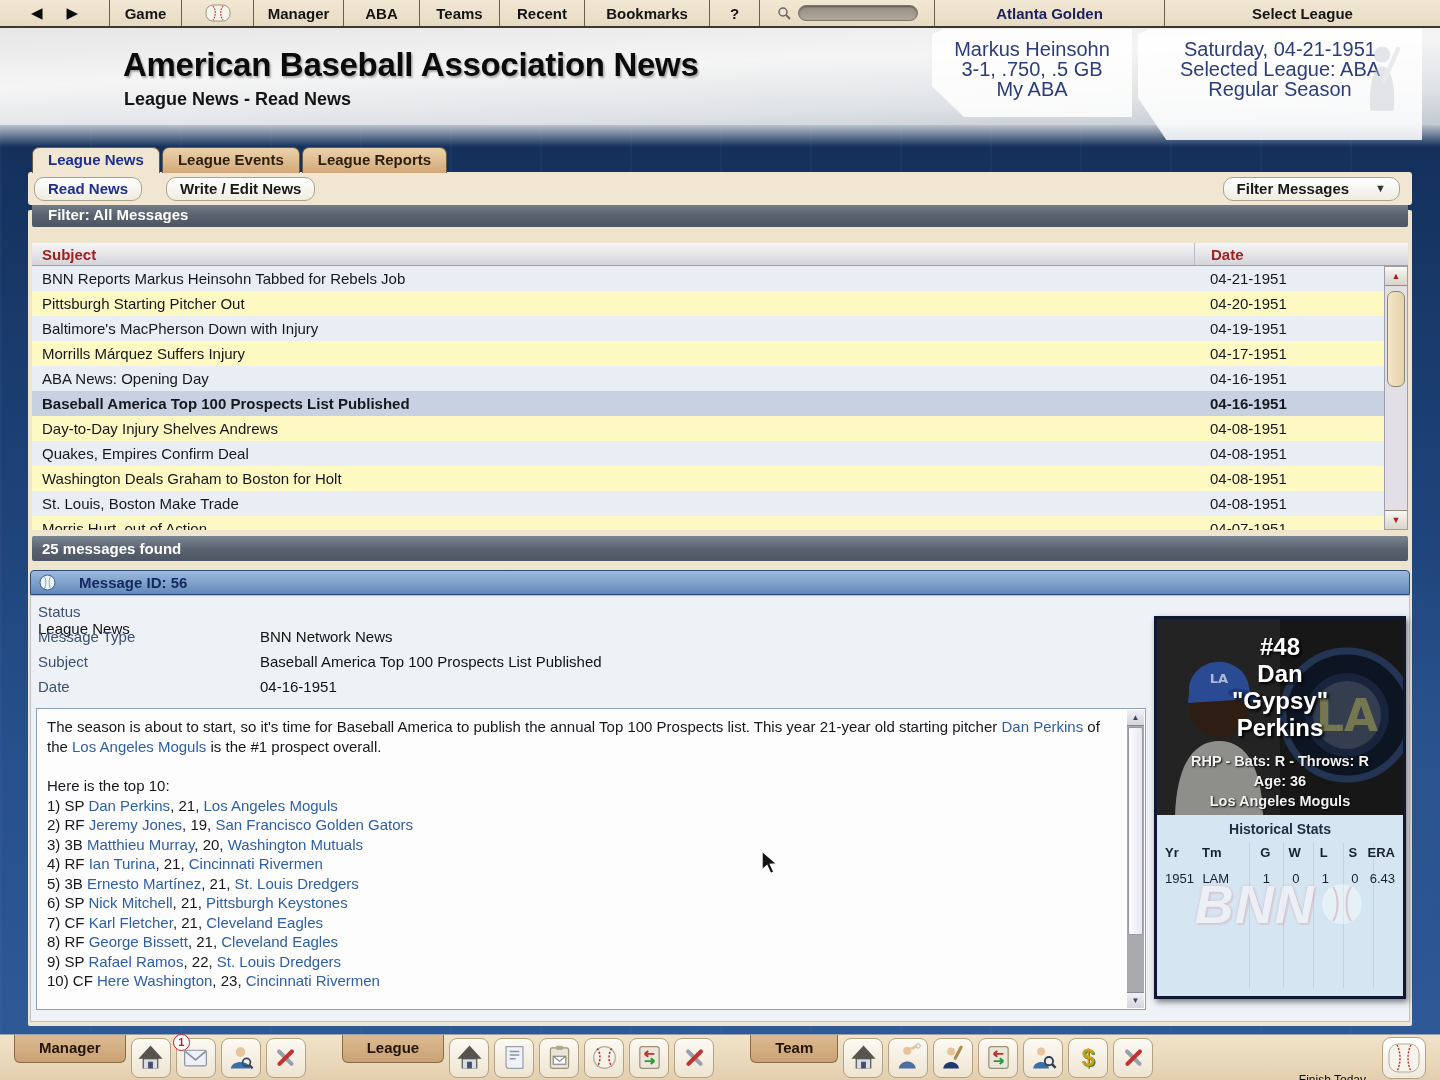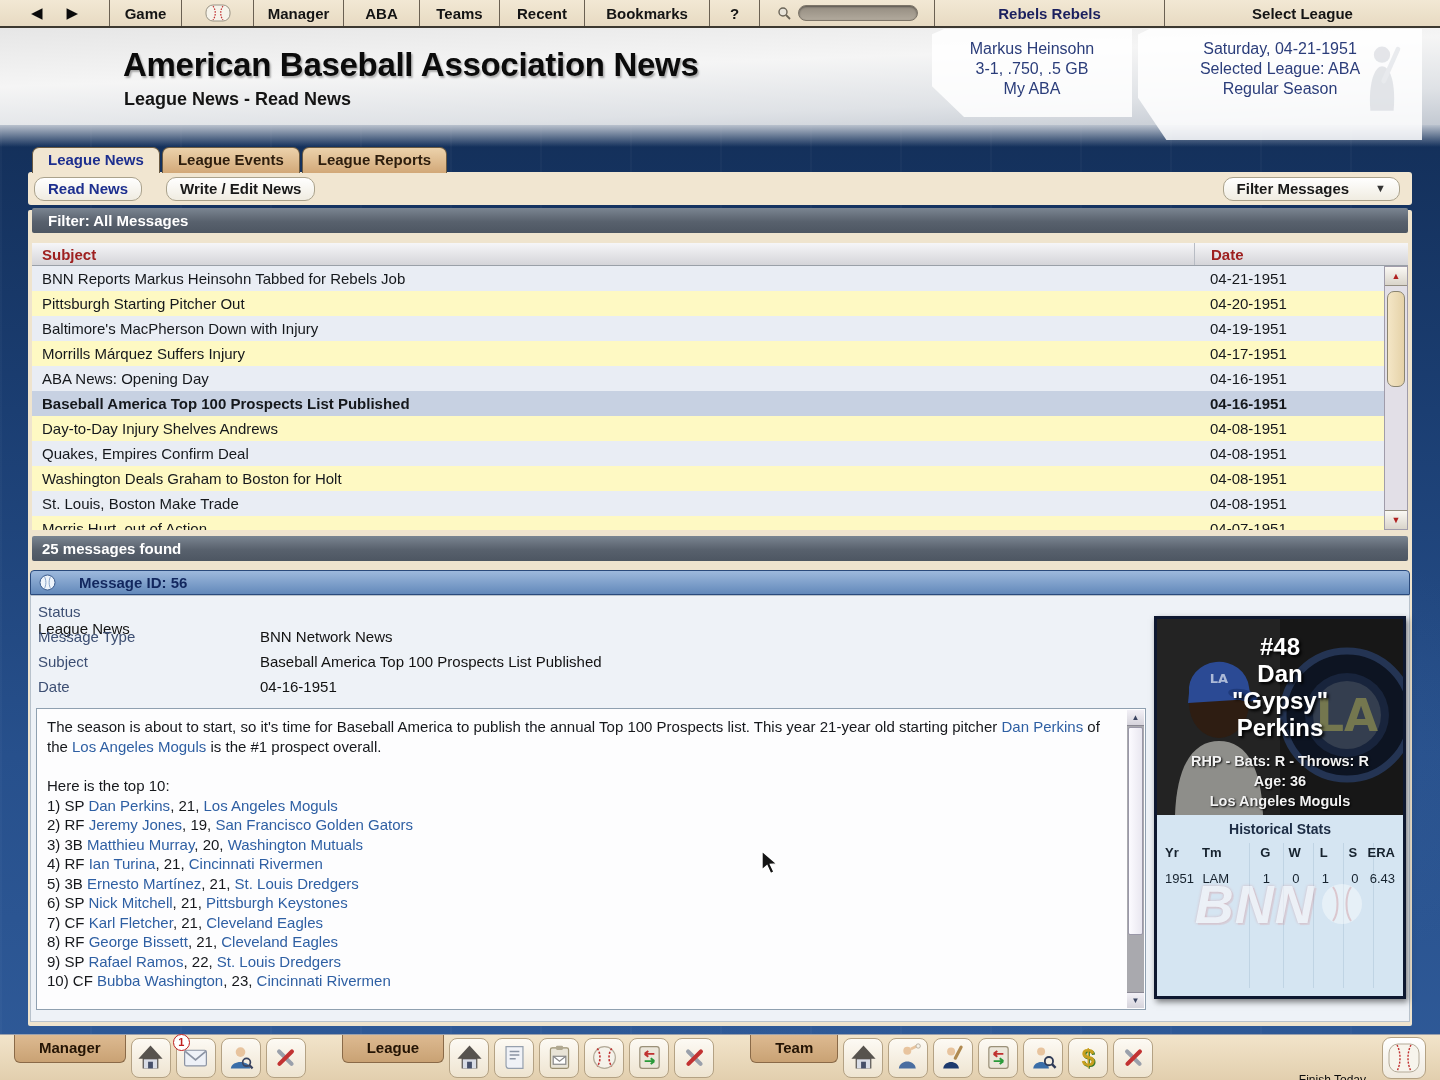--- a/index.html
+++ b/index.html
@@ -24,21 +24,21 @@
   .teamname{color:#1a1f5e;}
 
   
   .headband{position:absolute;left:0;top:28px;width:1440px;height:97px;
     background:linear-gradient(178deg,#e6e6e6 0%,#f5f5f5 40%,#dfe2e6 75%,#c3c9d2 100%);}
   .headfade{position:absolute;left:0;top:125px;width:1440px;height:22px;
     background:linear-gradient(#b9c1cd,rgba(30,60,110,0));}
   .pagetitle{position:absolute;left:123px;top:46px;font-size:33px;font-weight:bold;color:#0b0b0b;
     letter-spacing:-.3px;text-shadow:1.5px 1.5px 2px rgba(0,0,0,.3);}
   .pagesub{position:absolute;left:124px;top:89px;font-size:18px;font-weight:bold;color:#141414;}
-  .hpanel{position:absolute;top:29px;background:rgba(255,255,255,.85);color:#2b3d7a;font-size:16px;
+  .hpanel{position:absolute;top:29px;background:rgba(255,255,255,.85);color:#2b3d7a;font-size:20px;
     line-height:20px;text-align:center;padding-top:10px;box-sizing:border-box;}
   .hpanel-mgr{left:932px;width:200px;height:88px;clip-path:polygon(6% 0,100% 0,100% 100%,16% 100%,0 65%,0 6%);}
   .hpanel-date{left:1138px;width:284px;height:111px;clip-path:polygon(4% 0,100% 0,100% 100%,10% 100%,0 62%,0 5%);}
   .sil{position:absolute;right:14px;top:14px;width:52px;height:70px;opacity:.45;}
 
   
   .tabs{position:absolute;left:32px;top:147px;display:flex;z-index:5;}
   .tab{padding:3px 15px 5px;font-weight:bold;font-size:15px;color:#2d1d0d;
     background:linear-gradient(#ecd2ab,#d2a878);border:1px solid #6a5a42;border-bottom:none;
     border-radius:7px 7px 0 0;margin-right:2px;}
@@ -188,21 +188,21 @@
         <span>?</span>
       </div>
     <div class="mcell searchwrap" style="width:175px;">
       <svg width="15" height="15" viewBox="0 0 15 15">
         <circle cx="6" cy="6" r="4" fill="#e8e4da" stroke="#6a6458" stroke-width="1.4"></circle>
         <path d="M9 9 l4 4" stroke="#6a6458" stroke-width="1.8"></path>
       </svg>
       <div class="searchpill"></div>
     </div>
     <div class="mcell teamname" style="width:230px;">
-        <span>Rebels Rebels</span>
+        <span>Atlanta Golden</span>
       </div>
     <div class="mcell" style="flex:1;border-right:none;">
         <span>Select League</span>
       </div>
   </div>
 
   <div class="headband"></div>
   <div class="headfade"></div>
   <div class="pagetitle">American Baseball Association News</div>
   <div class="pagesub">League News - Read News</div>
@@ -233,21 +233,21 @@
     <div class="pill blue"><span>Read News</span></div>
     <div class="pill dark"><span>Write / Edit News</span></div>
     <div class="pill filterpill">
       <span>Filter Messages</span>
       <span class="chev">▼</span>
     </div>
   </div>
 
   <div class="mainpanel"></div>
 
-  <div class="slatebar" style="top:208px;padding-left:16px;">
+  <div class="slatebar" style="top:202px;padding-left:16px;">
     <span>Filter: All Messages</span>
   </div>
 
   <div class="thead">
     <div class="th th-subject">
         <span>Subject</span>
       </div>
     <div class="th th-date">
         <span>Date</span>
       </div>
@@ -351,21 +351,21 @@
       <div class="toplist">
         <div><span>1) SP </span><span class="lnk">Dan Perkins</span><span>, 21, </span><span class="lnk">Los Angeles Moguls</span></div>
         <div><span>2) RF </span><span class="lnk">Jeremy Jones</span><span>, 19, </span><span class="lnk">San Francisco Golden Gators</span></div>
         <div><span>3) 3B </span><span class="lnk">Matthieu Murray</span><span>, 20, </span><span class="lnk">Washington Mutuals</span></div>
         <div><span>4) RF </span><span class="lnk">Ian Turina</span><span>, 21, </span><span class="lnk">Cincinnati Rivermen</span></div>
         <div><span>5) 3B </span><span class="lnk">Ernesto Martínez</span><span>, 21, </span><span class="lnk">St. Louis Dredgers</span></div>
         <div><span>6) SP </span><span class="lnk">Nick Mitchell</span><span>, 21, </span><span class="lnk">Pittsburgh Keystones</span></div>
         <div><span>7) CF </span><span class="lnk">Karl Fletcher</span><span>, 21, </span><span class="lnk">Cleveland Eagles</span></div>
         <div><span>8) RF </span><span class="lnk">George Bissett</span><span>, 21, </span><span class="lnk">Cleveland Eagles</span></div>
         <div><span>9) SP </span><span class="lnk">Rafael Ramos</span><span>, 22, </span><span class="lnk">St. Louis Dredgers</span></div>
-        <div><span>10) CF </span><span class="lnk">Bubba Washington</span><span>, 23, </span><span class="lnk">Cincinnati Rivermen</span></div>
+        <div><span>10) CF </span><span class="lnk">Here Washington</span><span>, 23, </span><span class="lnk">Cincinnati Rivermen</span></div>
       </div>
     </div>
     <div class="bscroll">
       <div class="bsbtn" style="top:0;">
           <span>▲</span>
         </div>
       <div class="bsthumb"></div>
       <div class="bsbtn down">
           <span>▼</span>
         </div>

